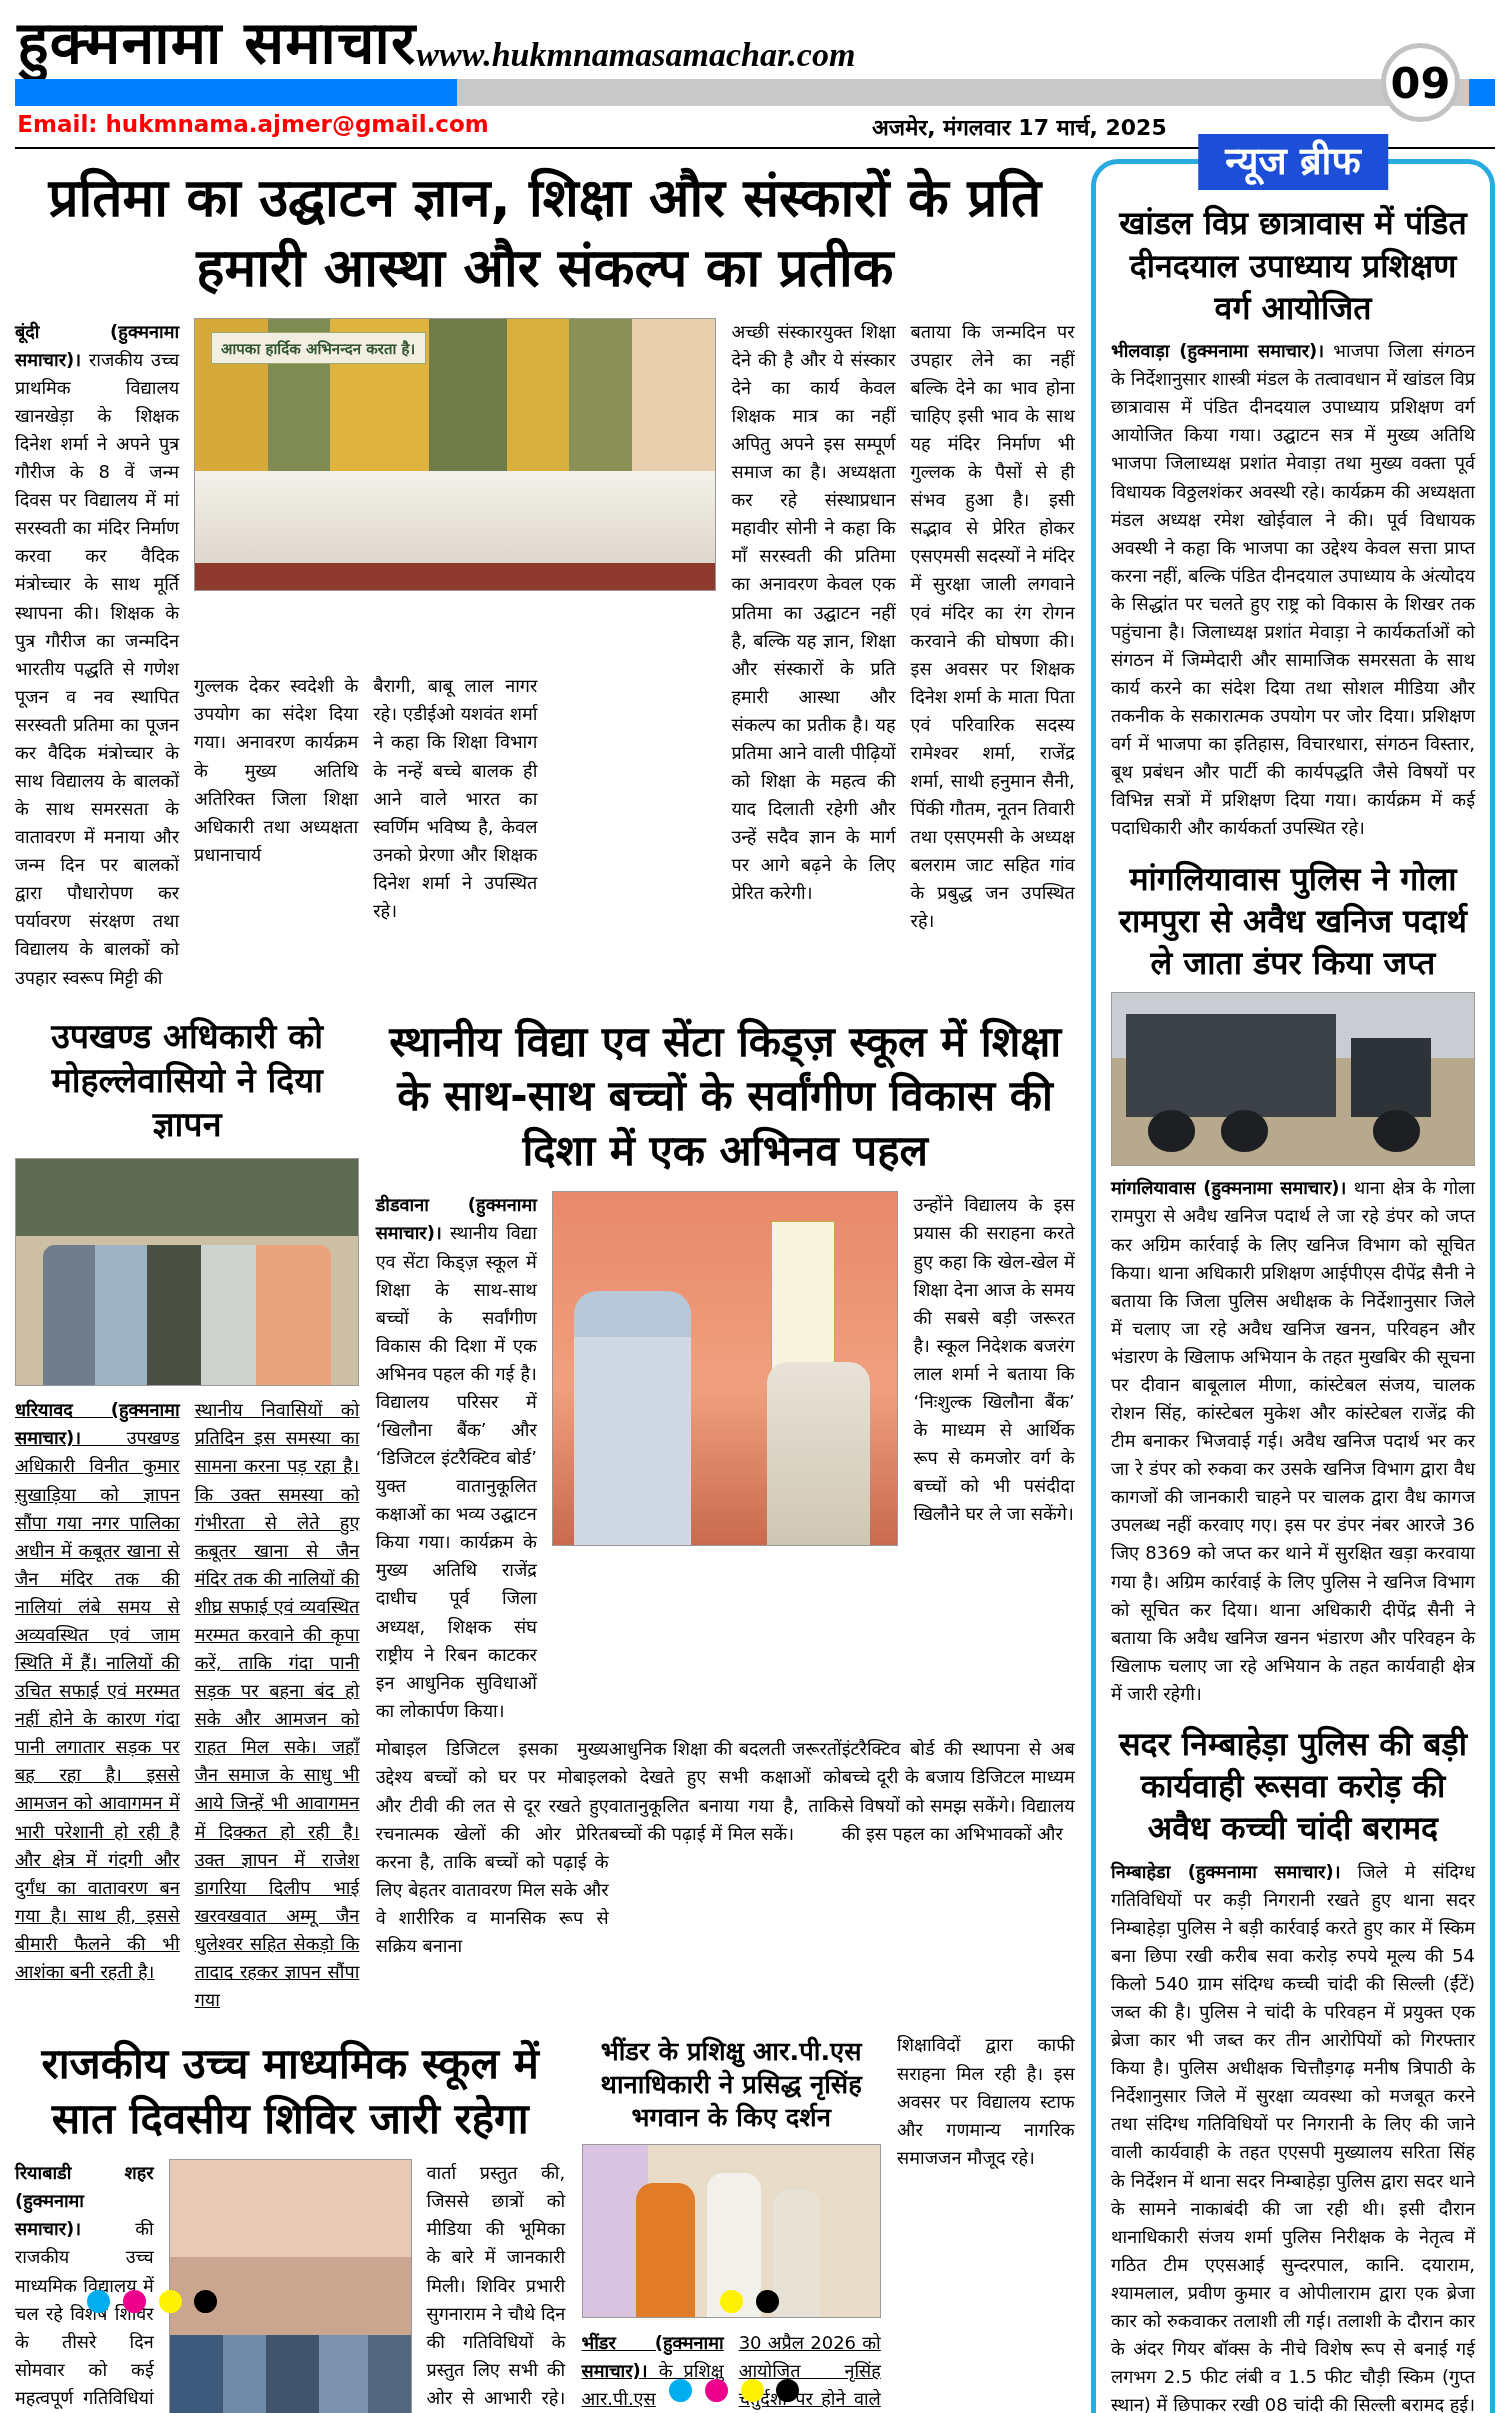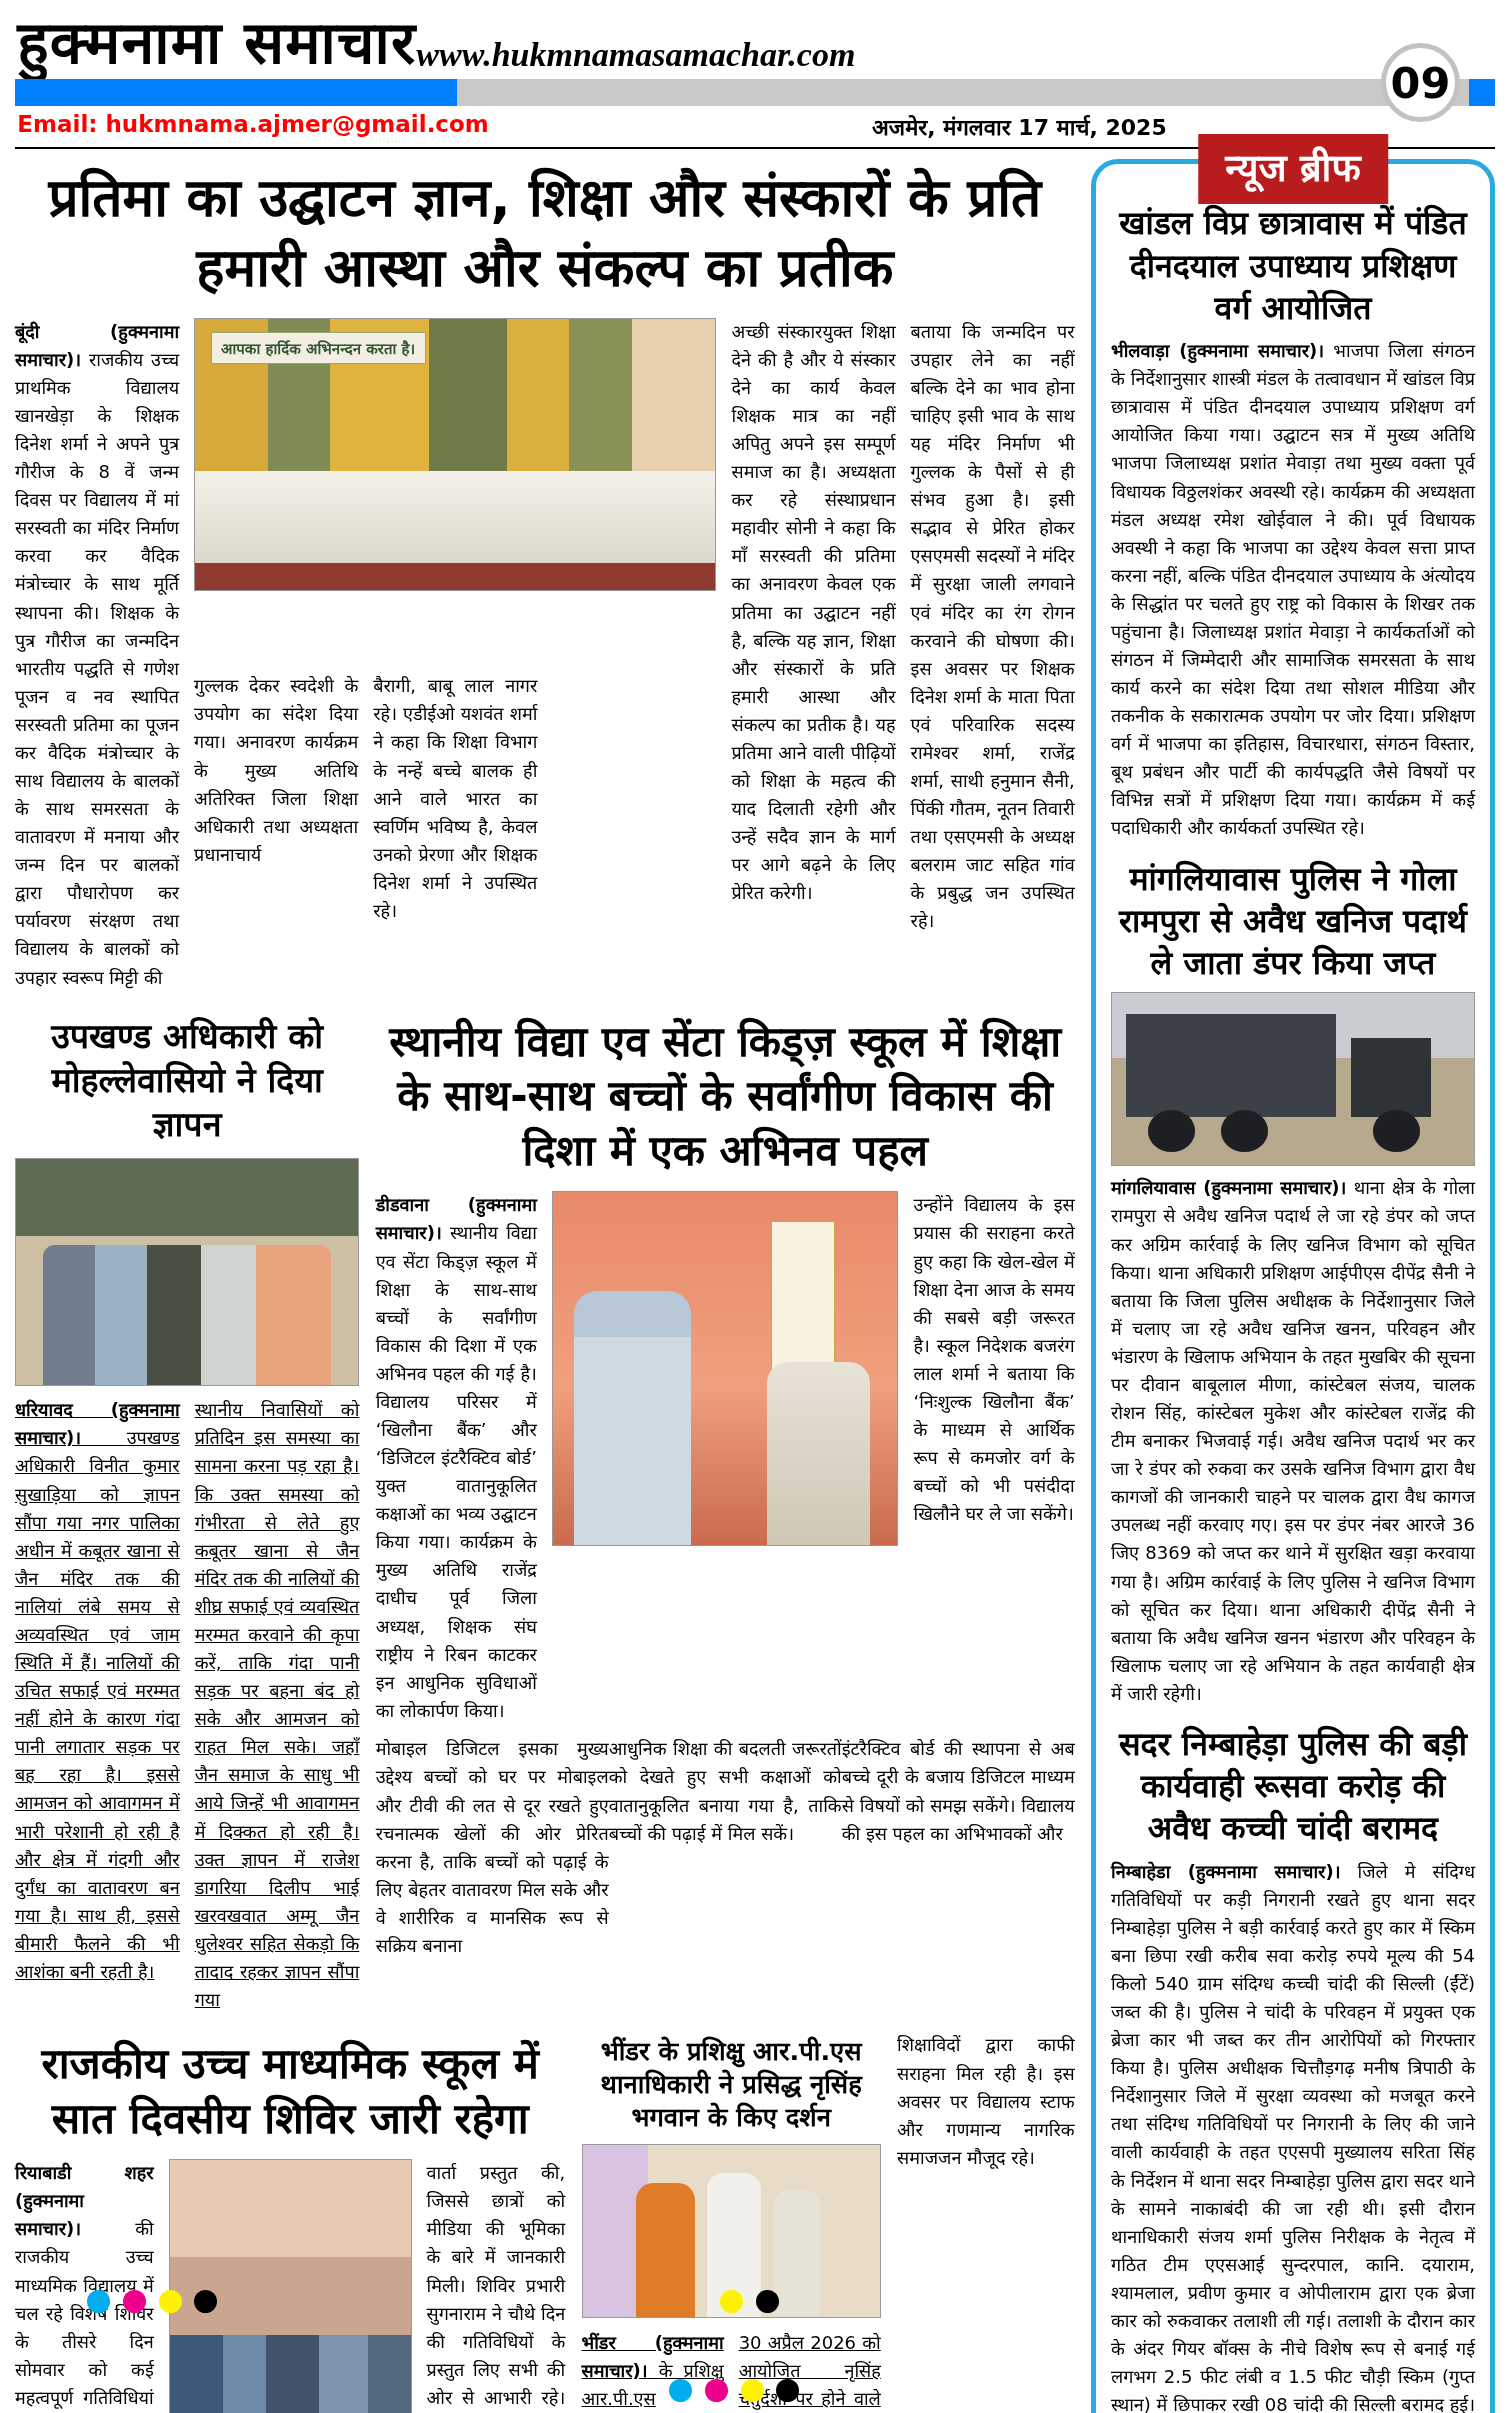--- a/index.html
+++ b/index.html
@@ -64,21 +64,21 @@
   .camp-inner{display:grid;grid-template-columns:1fr 1.75fr 1fr;gap:15px;}
   .camp-photo{height:326px;background:linear-gradient(#e8c9b4 0 30%,#caa58f 30% 62%,#8a6f5e 62% 100%);}
   .camp-photo .crowd{position:absolute;bottom:0;left:0;width:100%;height:46%;background:linear-gradient(90deg,#3e5a7a 0 22%,#6f8aa8 22% 40%,#41546b 40% 62%,#7d93ad 62% 82%,#53677e 82% 100%);}
   .bhinder-photo{height:174px;background:linear-gradient(90deg,#d8c3e0 0 22%,#e8dcc8 22% 100%);}
   .bhinder-photo .saffron{position:absolute;left:18%;bottom:0;width:20%;height:78%;background:#e07b28;border-radius:17.4px 17.4px 0 0;}
   .bhinder-photo .white1{position:absolute;left:42%;bottom:0;width:18%;height:84%;background:#f2f0ea;border-radius:16.3px 16.3px 0 0;}
   .bhinder-photo .white2{position:absolute;left:64%;bottom:0;width:16%;height:74%;background:#e6e2d6;border-radius:15px 15px 0 0;}
 
   
   .briefs{border:5.2px solid #29abe2;border-radius:27px;padding:23px 15px 15px 15px;position:relative;}
-  .brief-badge{position:absolute;top:-30px;left:50%;transform:translateX(-50%);background:#b91c1c;color:#fff;font-size:38px;font-weight:900;padding:11px 27px;line-height:1.25;}
+  .brief-badge{position:absolute;top:-30px;left:50%;transform:translateX(-50%);background:#1d4ed8;color:#fff;font-size:38px;font-weight:900;padding:4px 27px;line-height:1.25;}
   .brief-h{font-size:32px;font-weight:900;text-align:center;line-height:1.32;margin:15px 0 8.1px 0;}
   .truck-photo{height:174px;margin:5.8px 0 8.1px 0;background:linear-gradient(#c9cdd2 0 38%,#b7a98e 38% 100%);}
   .truck-photo .box{position:absolute;left:4%;top:12%;width:58%;height:60%;background:#3c4148;}
   .truck-photo .cab{position:absolute;left:66%;top:26%;width:22%;height:46%;background:#2e3338;}
   .truck-photo .wheel{position:absolute;bottom:8%;width:13%;height:24%;background:#1d1f22;border-radius:50%;}
 
   
   .regmarks{position:absolute;display:flex;gap:12.8px;}
   .dot{width:23px;height:23px;border-radius:50%;}
   .dot.c{background:#00aeef;} .dot.m{background:#ec008c;} .dot.y{background:#fff200;} .dot.k{background:#000;}

